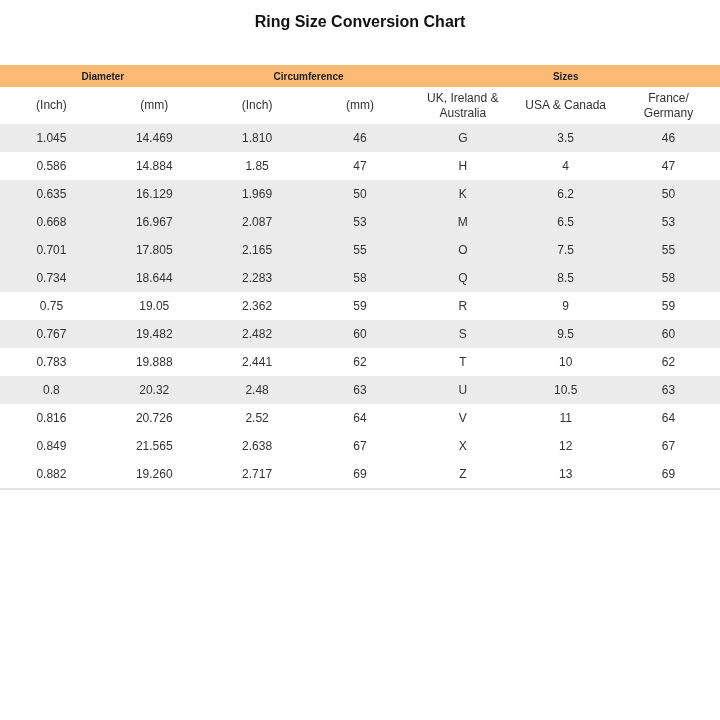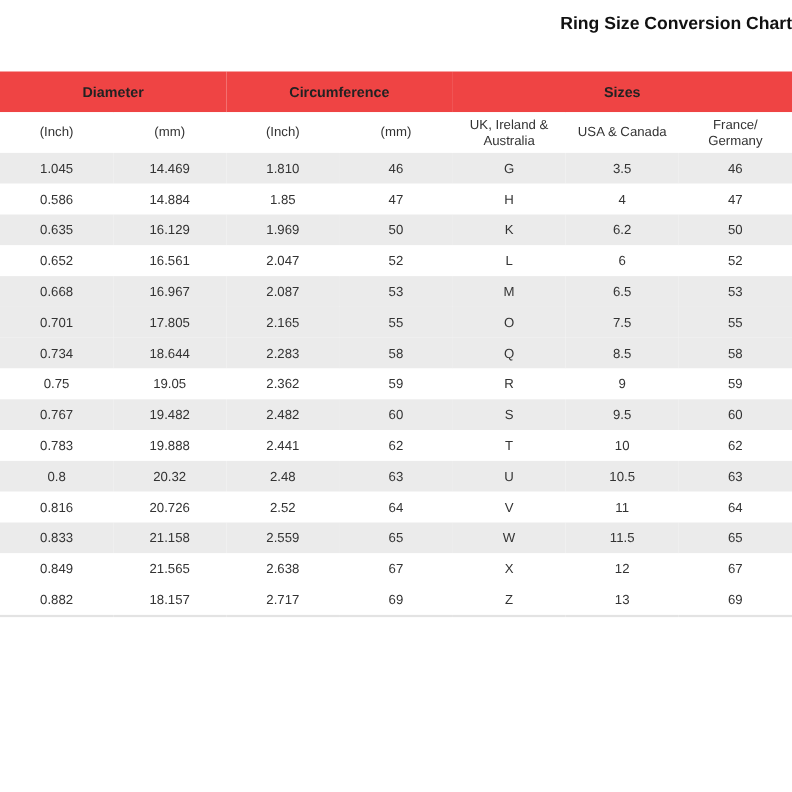--- a/index.html
+++ b/index.html
@@ -12,43 +12,43 @@
     width: 720px;
     height: 720px;
     overflow: hidden;
   }
   .title-wrap {
     height: 65px;
     box-sizing: border-box;
     padding-top: 13px;
   }
   .page-title {
-    text-align: right;
+    text-align: center;
     font-size: 16px;
     font-weight: bold;
     color: #111111;
     line-height: 18px;
   }
   table.ring-table {
     width: 720px;
     border-collapse: collapse;
     table-layout: fixed;
     border-bottom: 2px solid #e3e3e3;
   }
   table.ring-table col { width: 14.2857%; }
   th, td {
     padding: 0;
     text-align: center;
     vertical-align: middle;
     color: #333333;
   }
   tr.group-header th {
-    background: #ef4444;
-    height: 37px;
-    font-size: 13px;
+    background: #fdba74;
+    height: 22px;
+    font-size: 10px;
     font-weight: bold;
     color: #222222;
   }
   tr.sub-header th {
     background: #ffffff;
     height: 37px;
     font-size: 12px;
     font-weight: normal;
     line-height: 1.25;
     padding: 0 6px;
@@ -116,29 +116,20 @@
       </tr>
       <tr class="stripe">
         <td>0.635</td>
         <td>16.129</td>
         <td>1.969</td>
         <td>50</td>
         <td>K</td>
         <td>6.2</td>
         <td>50</td>
       </tr>
-      <tr class="">
-        <td>0.652</td>
-        <td>16.561</td>
-        <td>2.047</td>
-        <td>52</td>
-        <td>L</td>
-        <td>6</td>
-        <td>52</td>
-      </tr>
       <tr class="stripe">
         <td>0.668</td>
         <td>16.967</td>
         <td>2.087</td>
         <td>53</td>
         <td>M</td>
         <td>6.5</td>
         <td>53</td>
       </tr>
       <tr class="stripe">
@@ -197,41 +188,32 @@
       </tr>
       <tr class="">
         <td>0.816</td>
         <td>20.726</td>
         <td>2.52</td>
         <td>64</td>
         <td>V</td>
         <td>11</td>
         <td>64</td>
       </tr>
-      <tr class="stripe">
-        <td>0.833</td>
-        <td>21.158</td>
-        <td>2.559</td>
-        <td>65</td>
-        <td>W</td>
-        <td>11.5</td>
-        <td>65</td>
-      </tr>
       <tr class="">
         <td>0.849</td>
         <td>21.565</td>
         <td>2.638</td>
         <td>67</td>
         <td>X</td>
         <td>12</td>
         <td>67</td>
       </tr>
       <tr class="">
         <td>0.882</td>
-        <td>18.157</td>
+        <td>19.260</td>
         <td>2.717</td>
         <td>69</td>
         <td>Z</td>
         <td>13</td>
         <td>69</td>
       </tr>
     </tbody>
 </table>
 
 </body></html>

